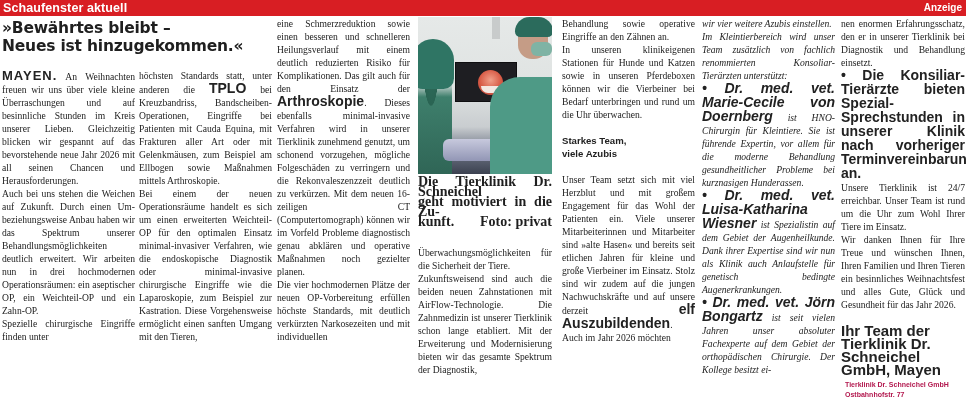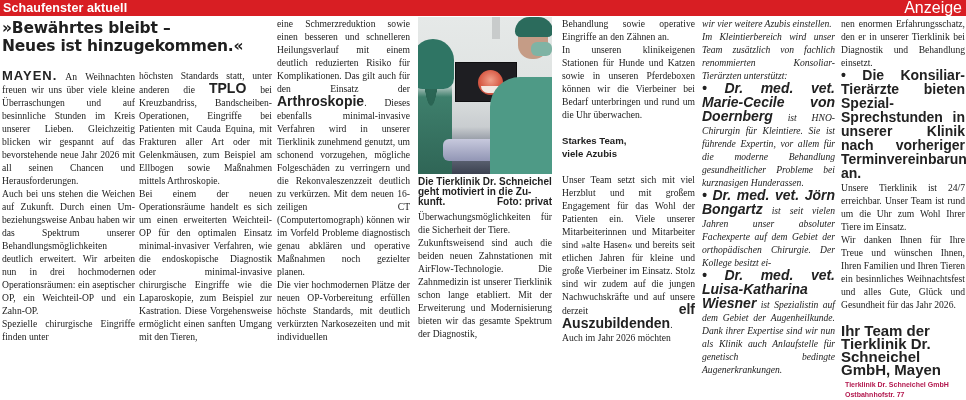--- a/index.html
+++ b/index.html
@@ -12,21 +12,21 @@
     text-align: right;
   }
   .topbar .rubric {
     position: absolute; left: 3px; top: 0; line-height: 16px;
     font-family: "Liberation Sans", "DejaVu Sans", sans-serif;
     font-weight: bold; font-size: 12.5px; color: #ffffff; letter-spacing: 0.1px;
   }
   .topbar .ad-label {
     position: absolute; right: 4px; top: 0; line-height: 16px;
     font-family: "Liberation Sans", "DejaVu Sans", sans-serif;
-    font-weight: normal; font-size: 16px; color: #ffffff;
+    font-weight: bold; font-size: 10px; color: #ffffff;
   }
 
   .headline {
     position: absolute; left: 2px; top: 19px; width: 270px;
     font-family: "DejaVu Sans", "Liberation Sans", sans-serif;
     font-weight: bold; font-size: 15.5px; line-height: 18px; color: #1f1f1f;
     letter-spacing: -0.2px;
   }
 
   .col {
@@ -95,22 +95,22 @@
   .photo .mask-right {
     position: absolute; left: 113px; top: 25px; width: 21px; height: 14px;
     background: #7fb3a4; border-radius: 6px;
   }
   .photo .drape {
     position: absolute; left: 25px; top: 122px; width: 60px; height: 22px;
     background: linear-gradient(180deg, #c7c9dd 0%, #9296b5 100%); border-radius: 6px;
   }
 
   .caption {
-    font-family: Liberation Sans, sans-serif;
-    font-weight: bold; font-size: 10px; line-height: 10px; color: #1f1f1f; margin-bottom: 3px;
+    font-family: Liberation Serif, serif;
+    font-weight: bold; font-size: 14px; line-height: 10px; color: #1f1f1f; margin-bottom: 19px;
   }
   .caption .credit { float: right; }
   .caption .cl { display: block; }
 
   .signature { font-family: "Liberation Sans", "DejaVu Sans", sans-serif; font-weight: bold; font-size: 15px; line-height: 13px; text-align: left; }
   .address {
     margin-top: 4px; padding-left: 4px;
     font-family: "Liberation Sans", "DejaVu Sans", sans-serif; font-weight: bold;
     font-size: 7px; line-height: 9.6px; color: #b3194f; text-align: left;
   }
@@ -177,22 +177,22 @@
     <span>viele Azubis</span>
   </h3>
   <div class="gap"></div>
   <p><span>Unser Team setzt sich mit viel Herzblut und mit großem Engagement für das Wohl der Patienten ein. Viele unserer Mitarbeiterinnen und Mitarbeiter sind »alte Hasen« und bereits seit etlichen Jahren für kleine und große Vierbeiner im Einsatz. Stolz sind wir zudem auf die jungen Nachwuchskräfte und auf unsere derzeit </span><b>elf Auszubildenden</b><span>. Auch im Jahr 2026 möchten</span></p>
 </div>
 
 <div class="col" id="col6">
   <p>wir vier weitere Azubis einstellen.</p>
   <p>Im Kleintierbereich wird unser Team zusätzlich von fachlich renommierten Konsoliar-Tierärzten unterstützt:</p>
   <p><b>• Dr. med. vet. Marie-Cecile von Doernberg</b><span> ist HNO-Chirurgin für Kleintiere. Sie ist führende Expertin, vor allem für die moderne Behandlung gesundheitlicher Probleme bei kurznasigen Hunderassen.</span></p>
+  <p><b>• Dr. med. vet. Luisa-Katharina Wiesner</b><span> ist Spezialistin auf dem Gebiet der Augenheilkunde. Dank ihrer Expertise sind wir nun als Klinik auch Anlaufstelle für genetisch bedingte Augenerkrankungen.</span></p>
   <p><b>• Dr. med. vet. Jörn Bongartz</b><span> ist seit vielen Jahren unser absoluter Fachexperte auf dem Gebiet der orthopädischen Chirurgie. Der Kollege besitzt ei-</span></p>
-  <p><b>• Dr. med. vet. Luisa-Katharina Wiesner</b><span> ist Spezialistin auf dem Gebiet der Augenheilkunde. Dank ihrer Expertise sind wir nun als Klinik auch Anlaufstelle für genetisch bedingte Augenerkrankungen.</span></p>
 </div>
 
 <div class="col" id="col7">
   <p>nen enormen Erfahrungsschatz, den er in unserer Tierklinik bei Diagnostik und Behandlung einsetzt.</p>
   <p><b>• Die Konsiliar-Tierärzte bieten Spezial-Sprechstunden in unserer Klinik nach vorheriger Terminvereinbarung an.</b></p>
   <p>Unsere Tierklinik ist 24/7 erreichbar. Unser Team ist rund um die Uhr zum Wohl Ihrer Tiere im Einsatz.</p>
   <p>Wir danken Ihnen für Ihre Treue und wünschen Ihnen, Ihren Familien und Ihren Tieren ein besinnliches Weihnachtsfest und alles Gute, Glück und Gesundheit für das Jahr 2026.</p>
   <div class="gap"></div>
   <p class="signature">Ihr Team der Tierklinik Dr. Schneichel GmbH, Mayen</p>
   <div class="address">

